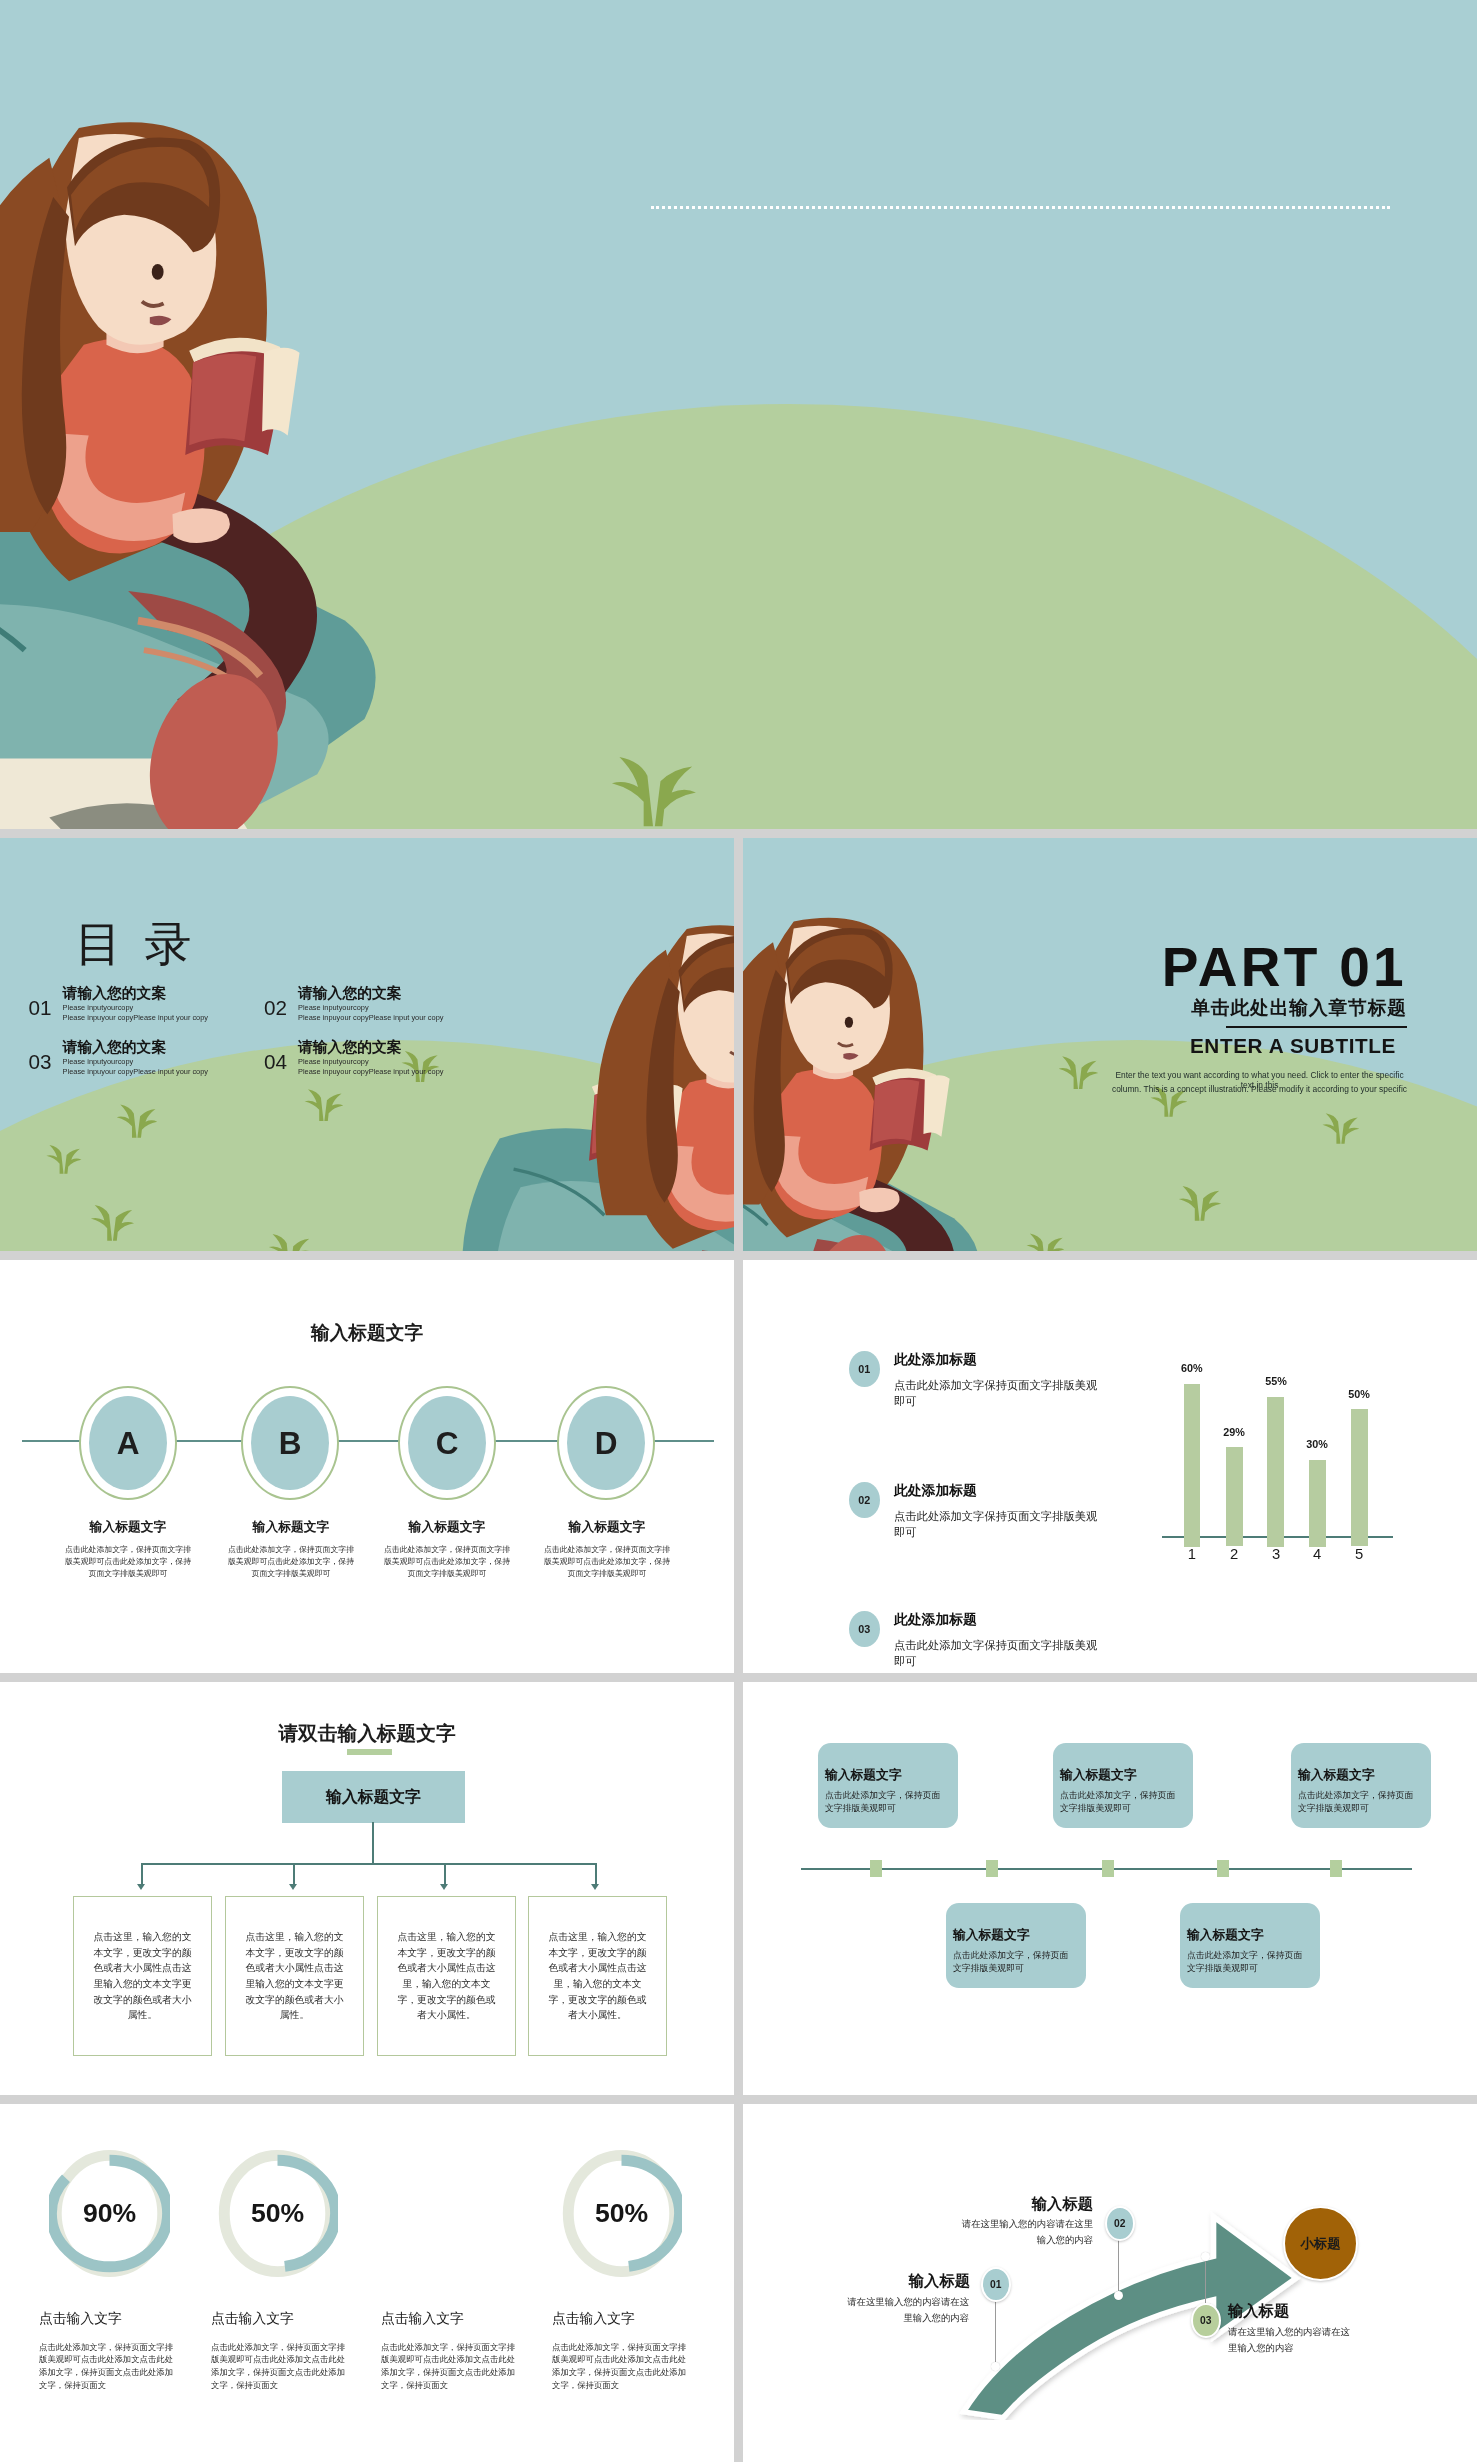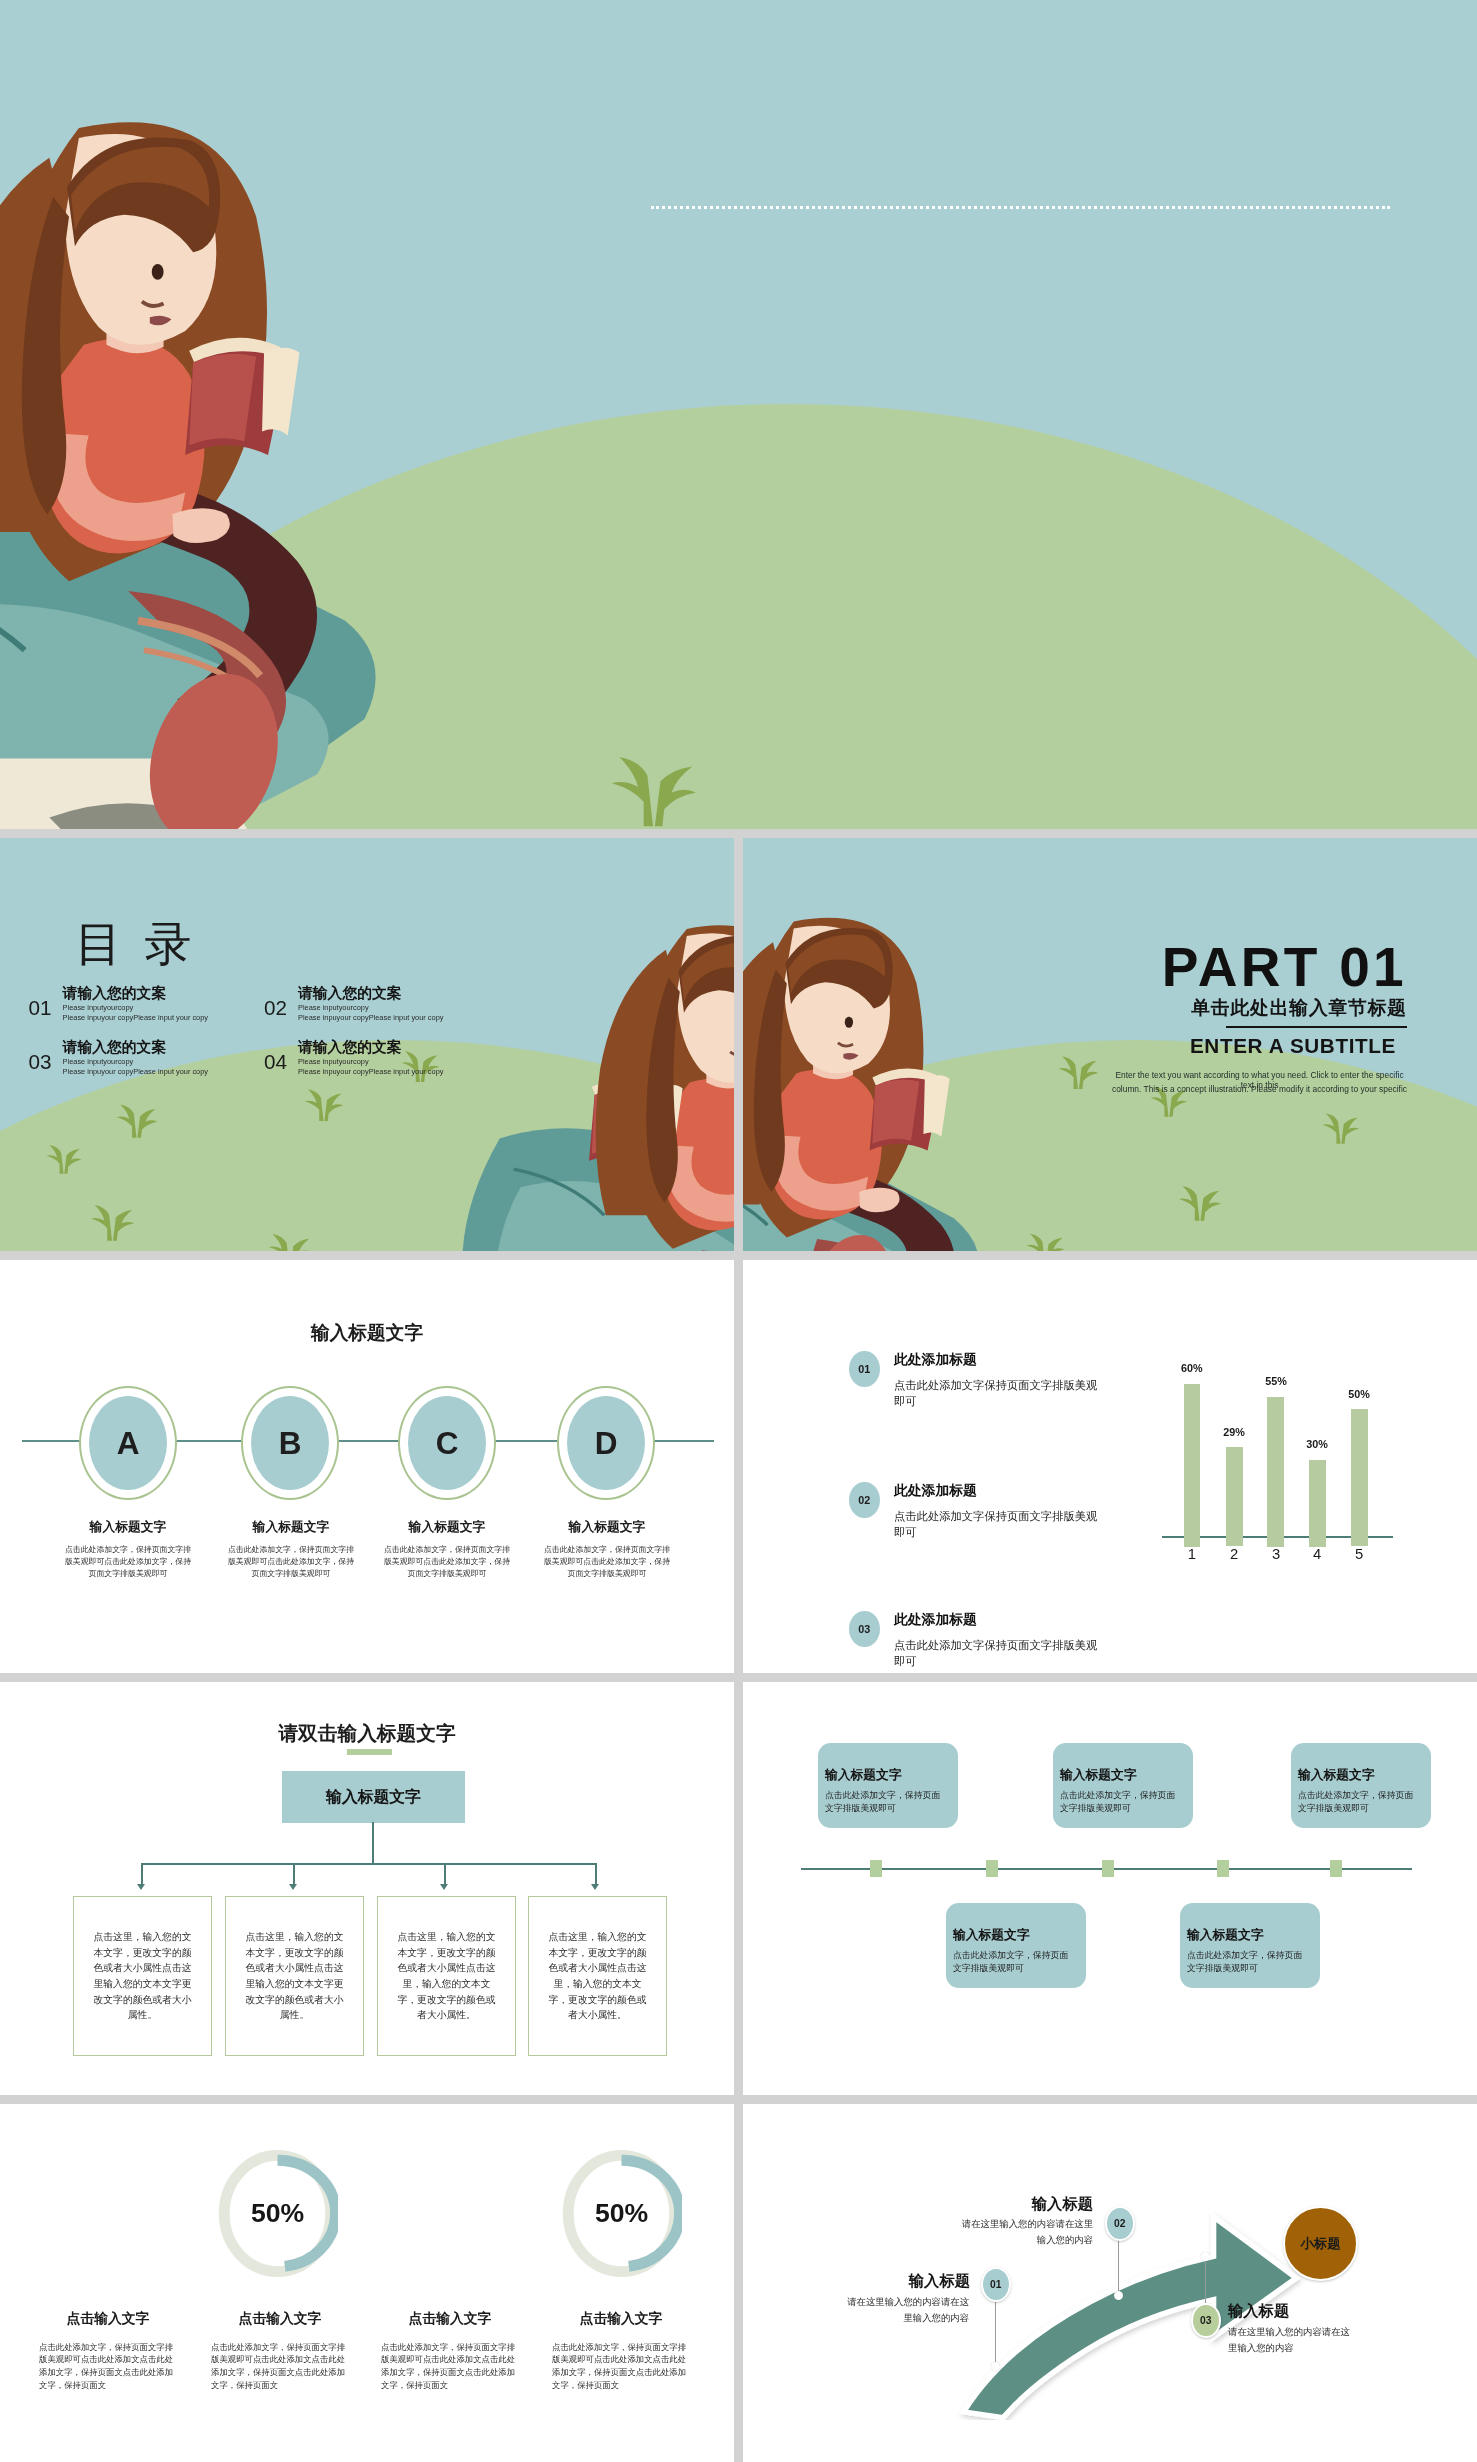--- a/index.html
+++ b/index.html
@@ -94,21 +94,21 @@
   .tcard p { color:#1f1f1f; line-height:1.45; }
   .tline { position:absolute; height:2px; background:#4e7c77; }
   .tnode { position:absolute; background:#b4cf9e; }
 
   
   .donut { position:absolute; }
   .donut .val {
     position:absolute; inset:0; display:flex; align-items:center; justify-content:center;
     font-weight:700; color:#161616;
   }
-  .dtitle { text-align:center; font-weight:700; color:#1b1b1b; }
+  .dtitle { text-align:left; font-weight:400; color:#1b1b1b; }
   .dbody { color:#2a2a2a; line-height:1.5; }
 
   
   .arrlabel-t { font-weight:700; color:#161616; }
   .arrlabel-b { color:#2a2a2a; line-height:1.7; }
   .badge {
     position:absolute; border-radius:50%; display:flex;
     align-items:center; justify-content:center; font-weight:700;
     border:2px solid #fff; box-shadow:0 1px 2.5px rgba(0,0,0,.22);
   }
@@ -456,20 +456,24 @@
       <h4 style="font-size:12.8px;margin:23.6px 0 0 6.9px;">输入标题文字</h4>
       <p style="font-size:8.9px;margin:5.9px 10.8px 0 6.9px;">点击此处添加文字，保持页面文字排版美观即可</p>
     </div>
     <div class="tcard" style="left:437px;top:221px;width:140px;height:85px;">
       <h4 style="font-size:12.8px;margin:23.6px 0 0 6.9px;">输入标题文字</h4>
       <p style="font-size:8.9px;margin:5.9px 10.8px 0 6.9px;">点击此处添加文字，保持页面文字排版美观即可</p>
     </div>
   </div>
 
   <div class="slide" style="left:0;top:2104px;width:734px;height:413px;">
+    <div id="donut0" class="donut" style="left:49px;top:44px;width:121px;height:131px;"><svg viewBox="0 0 100 108" style="width: 100%; height: 100%;">
+          <ellipse cx="50" cy="54" rx="44" ry="48" fill="none" stroke="#e4e8dc" stroke-width="9"></ellipse>
+          <ellipse cx="50" cy="54" rx="44" ry="48" fill="none" stroke="#9cc4c6" stroke-width="9" stroke-dasharray="248.8141381643116 276.46015351590177" stroke-linecap="butt" transform="rotate(-90 50 54)"></ellipse>
+        </svg><div class="val" style="font-size: 26.6px;">90%</div></div>
     <div id="donut1" class="donut" style="left:217px;top:44px;width:121px;height:131px;"><svg viewBox="0 0 100 108" style="width: 100%; height: 100%;">
           <ellipse cx="50" cy="54" rx="44" ry="48" fill="none" stroke="#e4e8dc" stroke-width="9"></ellipse>
           <ellipse cx="50" cy="54" rx="44" ry="48" fill="none" stroke="#9cc4c6" stroke-width="9" stroke-dasharray="138.23007675795088 276.46015351590177" stroke-linecap="butt" transform="rotate(-90 50 54)"></ellipse>
         </svg><div class="val" style="font-size: 26.6px;">50%</div></div>
     <div id="donut3" class="donut" style="left:561px;top:44px;width:121px;height:131px;"><svg viewBox="0 0 100 108" style="width: 100%; height: 100%;">
           <ellipse cx="50" cy="54" rx="44" ry="48" fill="none" stroke="#e4e8dc" stroke-width="9"></ellipse>
           <ellipse cx="50" cy="54" rx="44" ry="48" fill="none" stroke="#9cc4c6" stroke-width="9" stroke-dasharray="138.23007675795088 276.46015351590177" stroke-linecap="butt" transform="rotate(-90 50 54)"></ellipse>
         </svg><div class="val" style="font-size: 26.6px;">50%</div></div>
 
     <div style="position:absolute;left:39px;top:206px;width:138px;">

